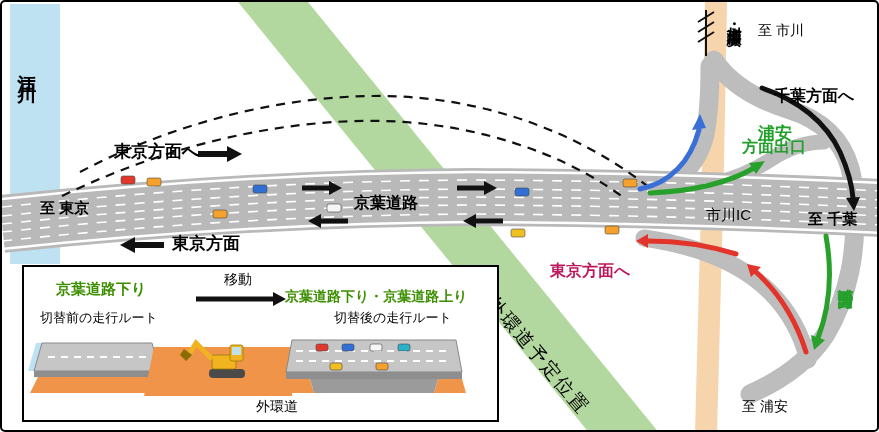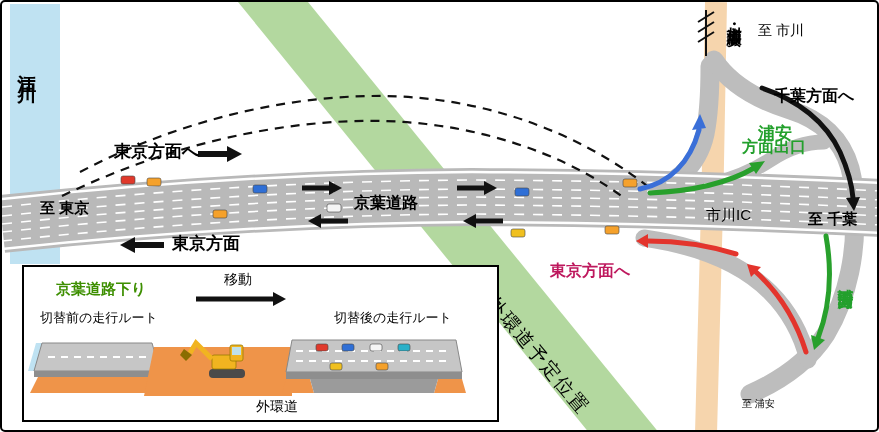--- a/index.html
+++ b/index.html
@@ -116,21 +116,21 @@
   <div class="label b" style="left:170px;top:232px;font-size:17px;">東京方面</div>
   <div class="label b green" style="left:756px;top:110px;font-size:17px;margin-top:12px;">浦安</div>
   <div class="label b green" style="left:740px;top:136px;font-size:16px;">方面出口</div>
   <div class="label b" style="left:772px;top:53px;font-size:16px;margin-top:32px;">千葉方面へ</div>
   <div class="label b red" style="left:548px;top:260px;font-size:16px;">東京方面へ</div>
   <div class="label" style="left:704px;top:204px;font-size:15px;">市川IC</div>
   <div class="label b" style="left:806px;top:208px;font-size:15px;">至 千葉</div>
   <div class="label v b green" style="left:834px;top:274px;font-size:16px;letter-spacing:1px;">浦安方面出口</div>
   <div class="label v b" style="left:724px;top:12px;font-size:15px;letter-spacing:1px;">市川・浦安線</div>
   <div class="label" style="left:756px;top:20px;font-size:14px;">至 市川</div>
-  <div class="label" style="left:740px;top:396px;font-size:10px;">至 浦安</div>
+  <div class="label" style="left:740px;top:396px;font-size:14px;">至 浦安</div>
   <div class="label" style="left:497px;top:290px;font-size:19px;letter-spacing:2px;transform:rotate(50deg);transform-origin:left top;">外環道予定位置</div>
 
   <div id="legend">
     <svg width="473" height="153" viewBox="0 0 473 153">
 
       <g>
         <line x1="172" y1="32" x2="250" y2="32" stroke="#111" stroke-width="5"></line>
         <polygon points="262,32 249,25 249,39" fill="#111"></polygon>
       </g>
 
@@ -168,18 +168,19 @@
           <rect x="346" y="77" width="12" height="7" rx="2" fill="#f5f5f5"></rect>
           <rect x="374" y="77" width="12" height="7" rx="2" fill="#2ab0c8"></rect>
           <rect x="306" y="96" width="12" height="7" rx="2" fill="#f0c020"></rect>
           <rect x="352" y="96" width="12" height="7" rx="2" fill="#f5a12b"></rect>
         </g>
       </g>
     </svg>
 
     <div class="label b lgreen" style="left:32px;top:13px;font-size:15px;">京葉道路下り</div>
     <div class="label" style="left:200px;top:4px;font-size:14px;">移動</div>
+    <div class="label b lgreen" style="left:261px;top:21px;font-size:14px;">京葉道路下り・京葉道路上り</div>
     <div class="label" style="left:16px;top:44px;font-size:13px;">切替前の走行ルート</div>
     <div class="label" style="left:310px;top:44px;font-size:13px;">切替後の走行ルート</div>
     <div class="label" style="left:232px;top:131px;font-size:14px;">外環道</div>
   </div>
 
 </div>
 
 </body></html>

